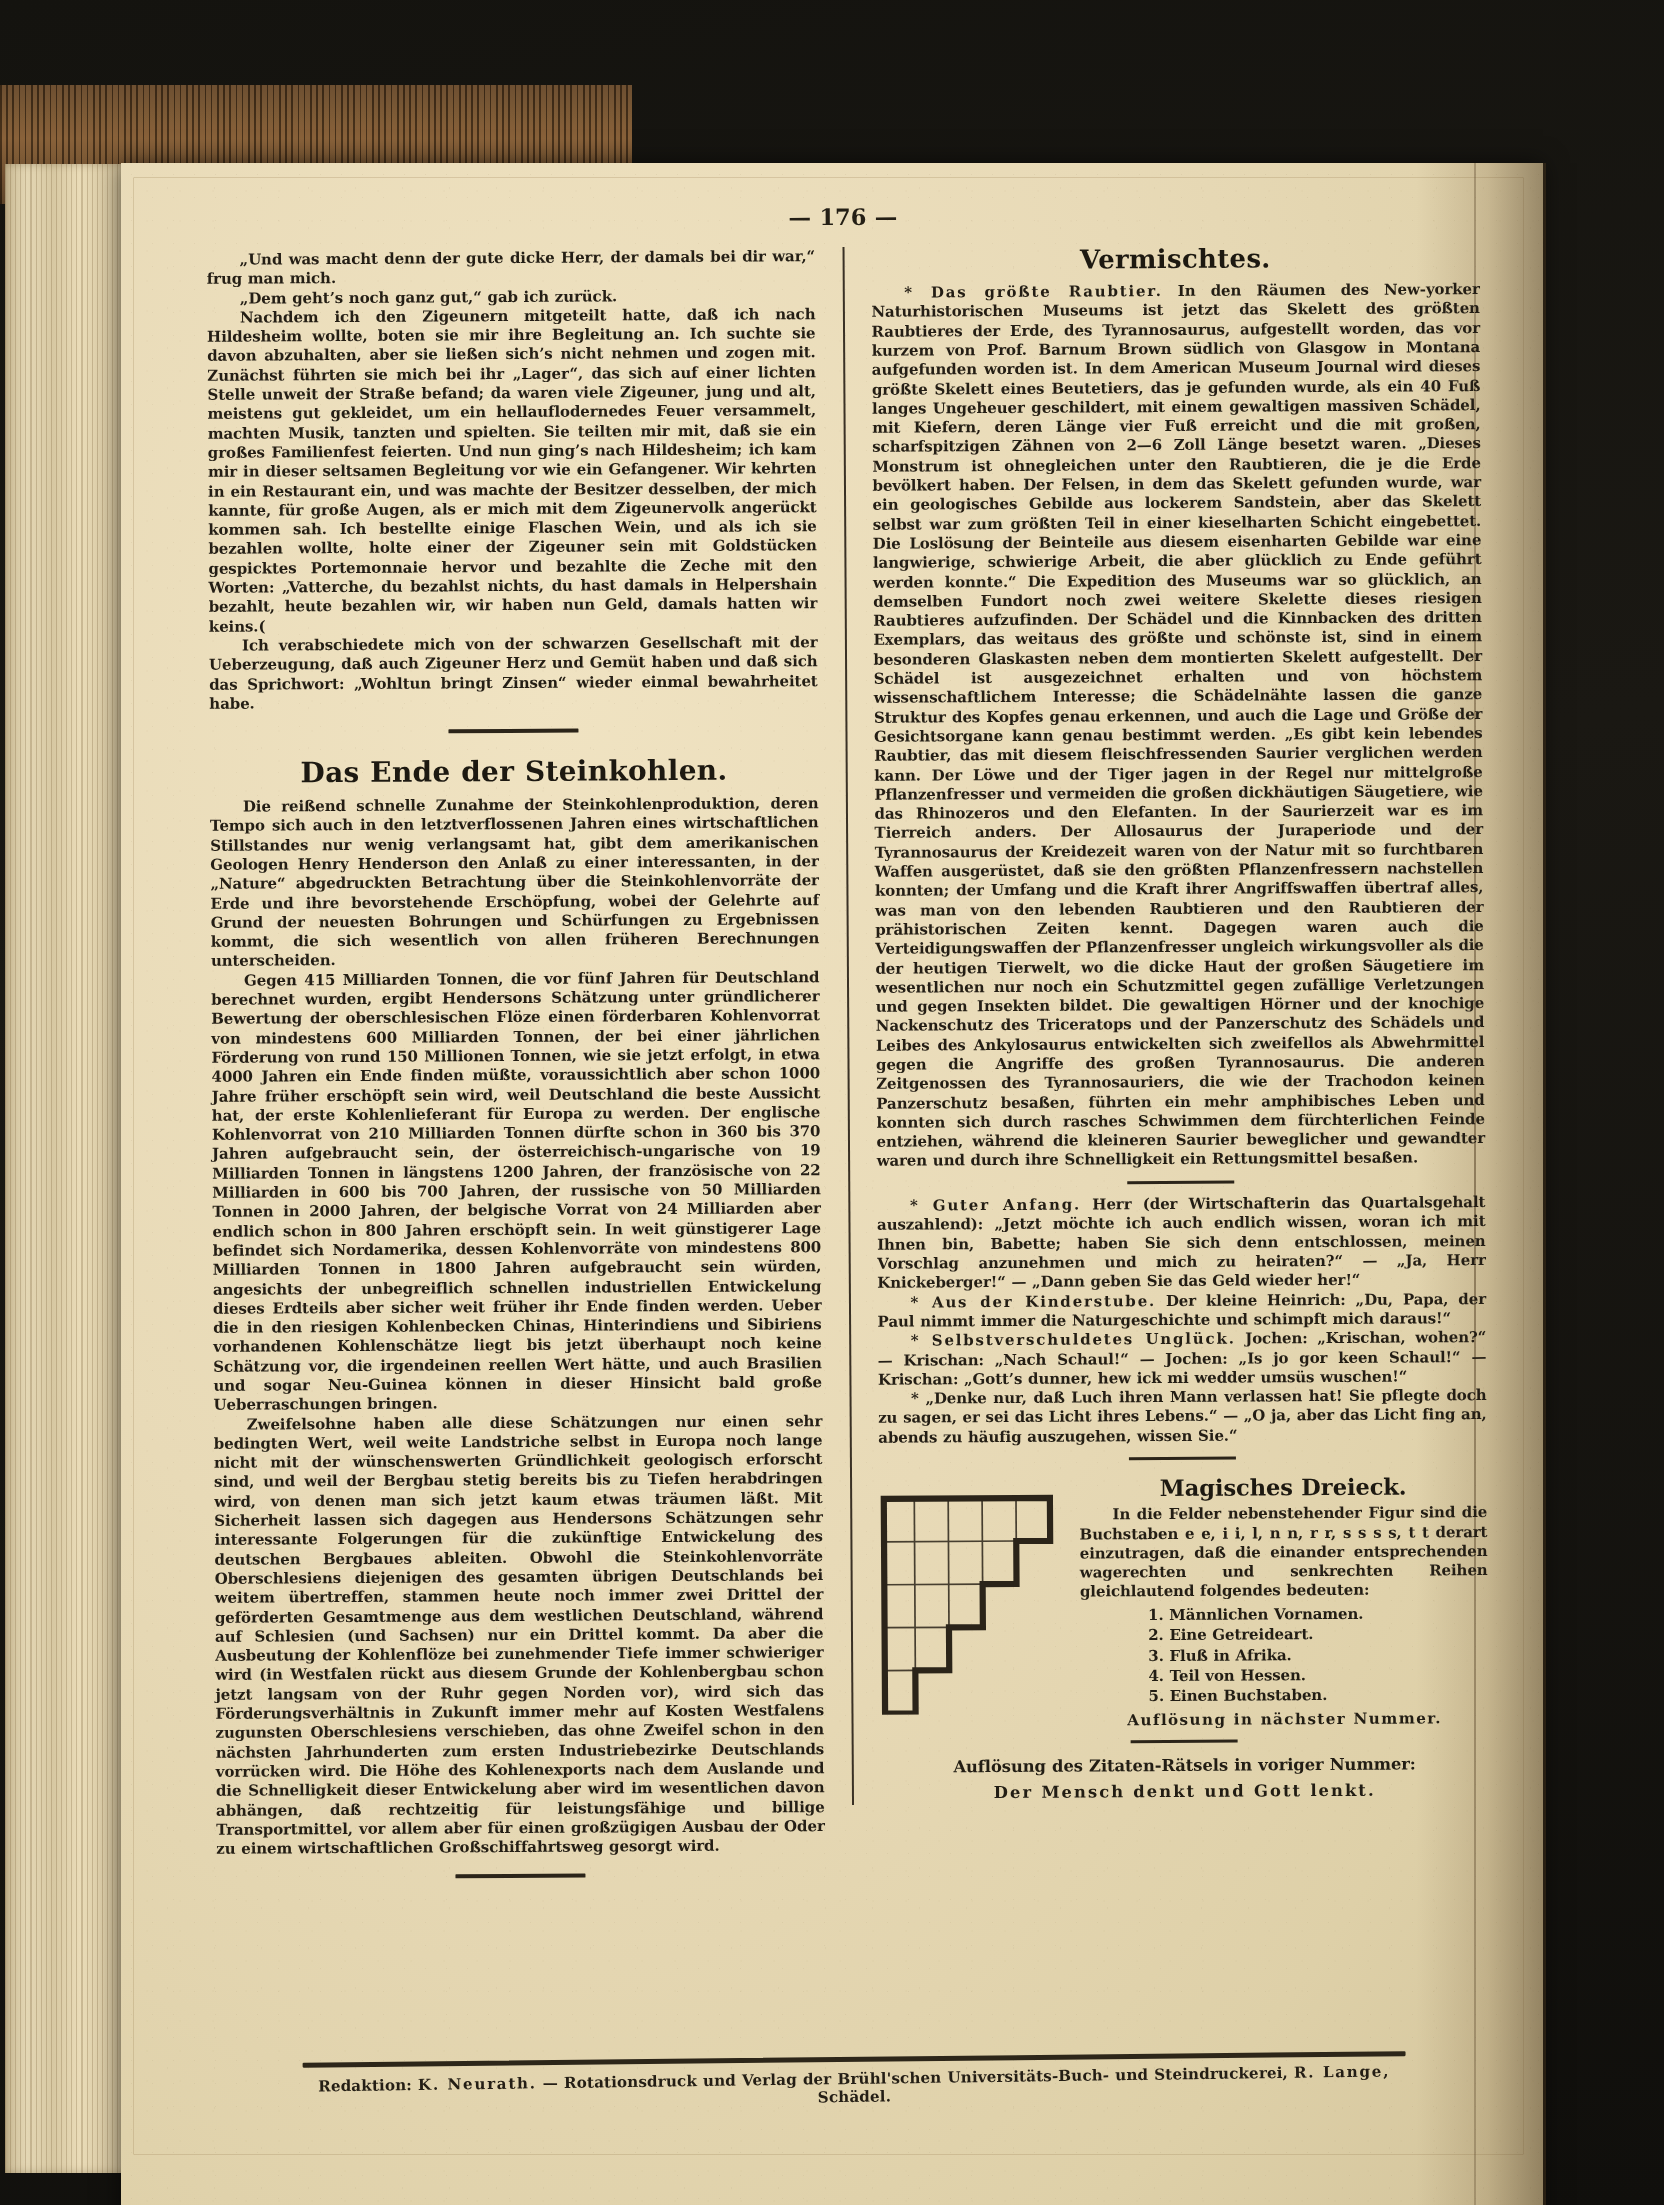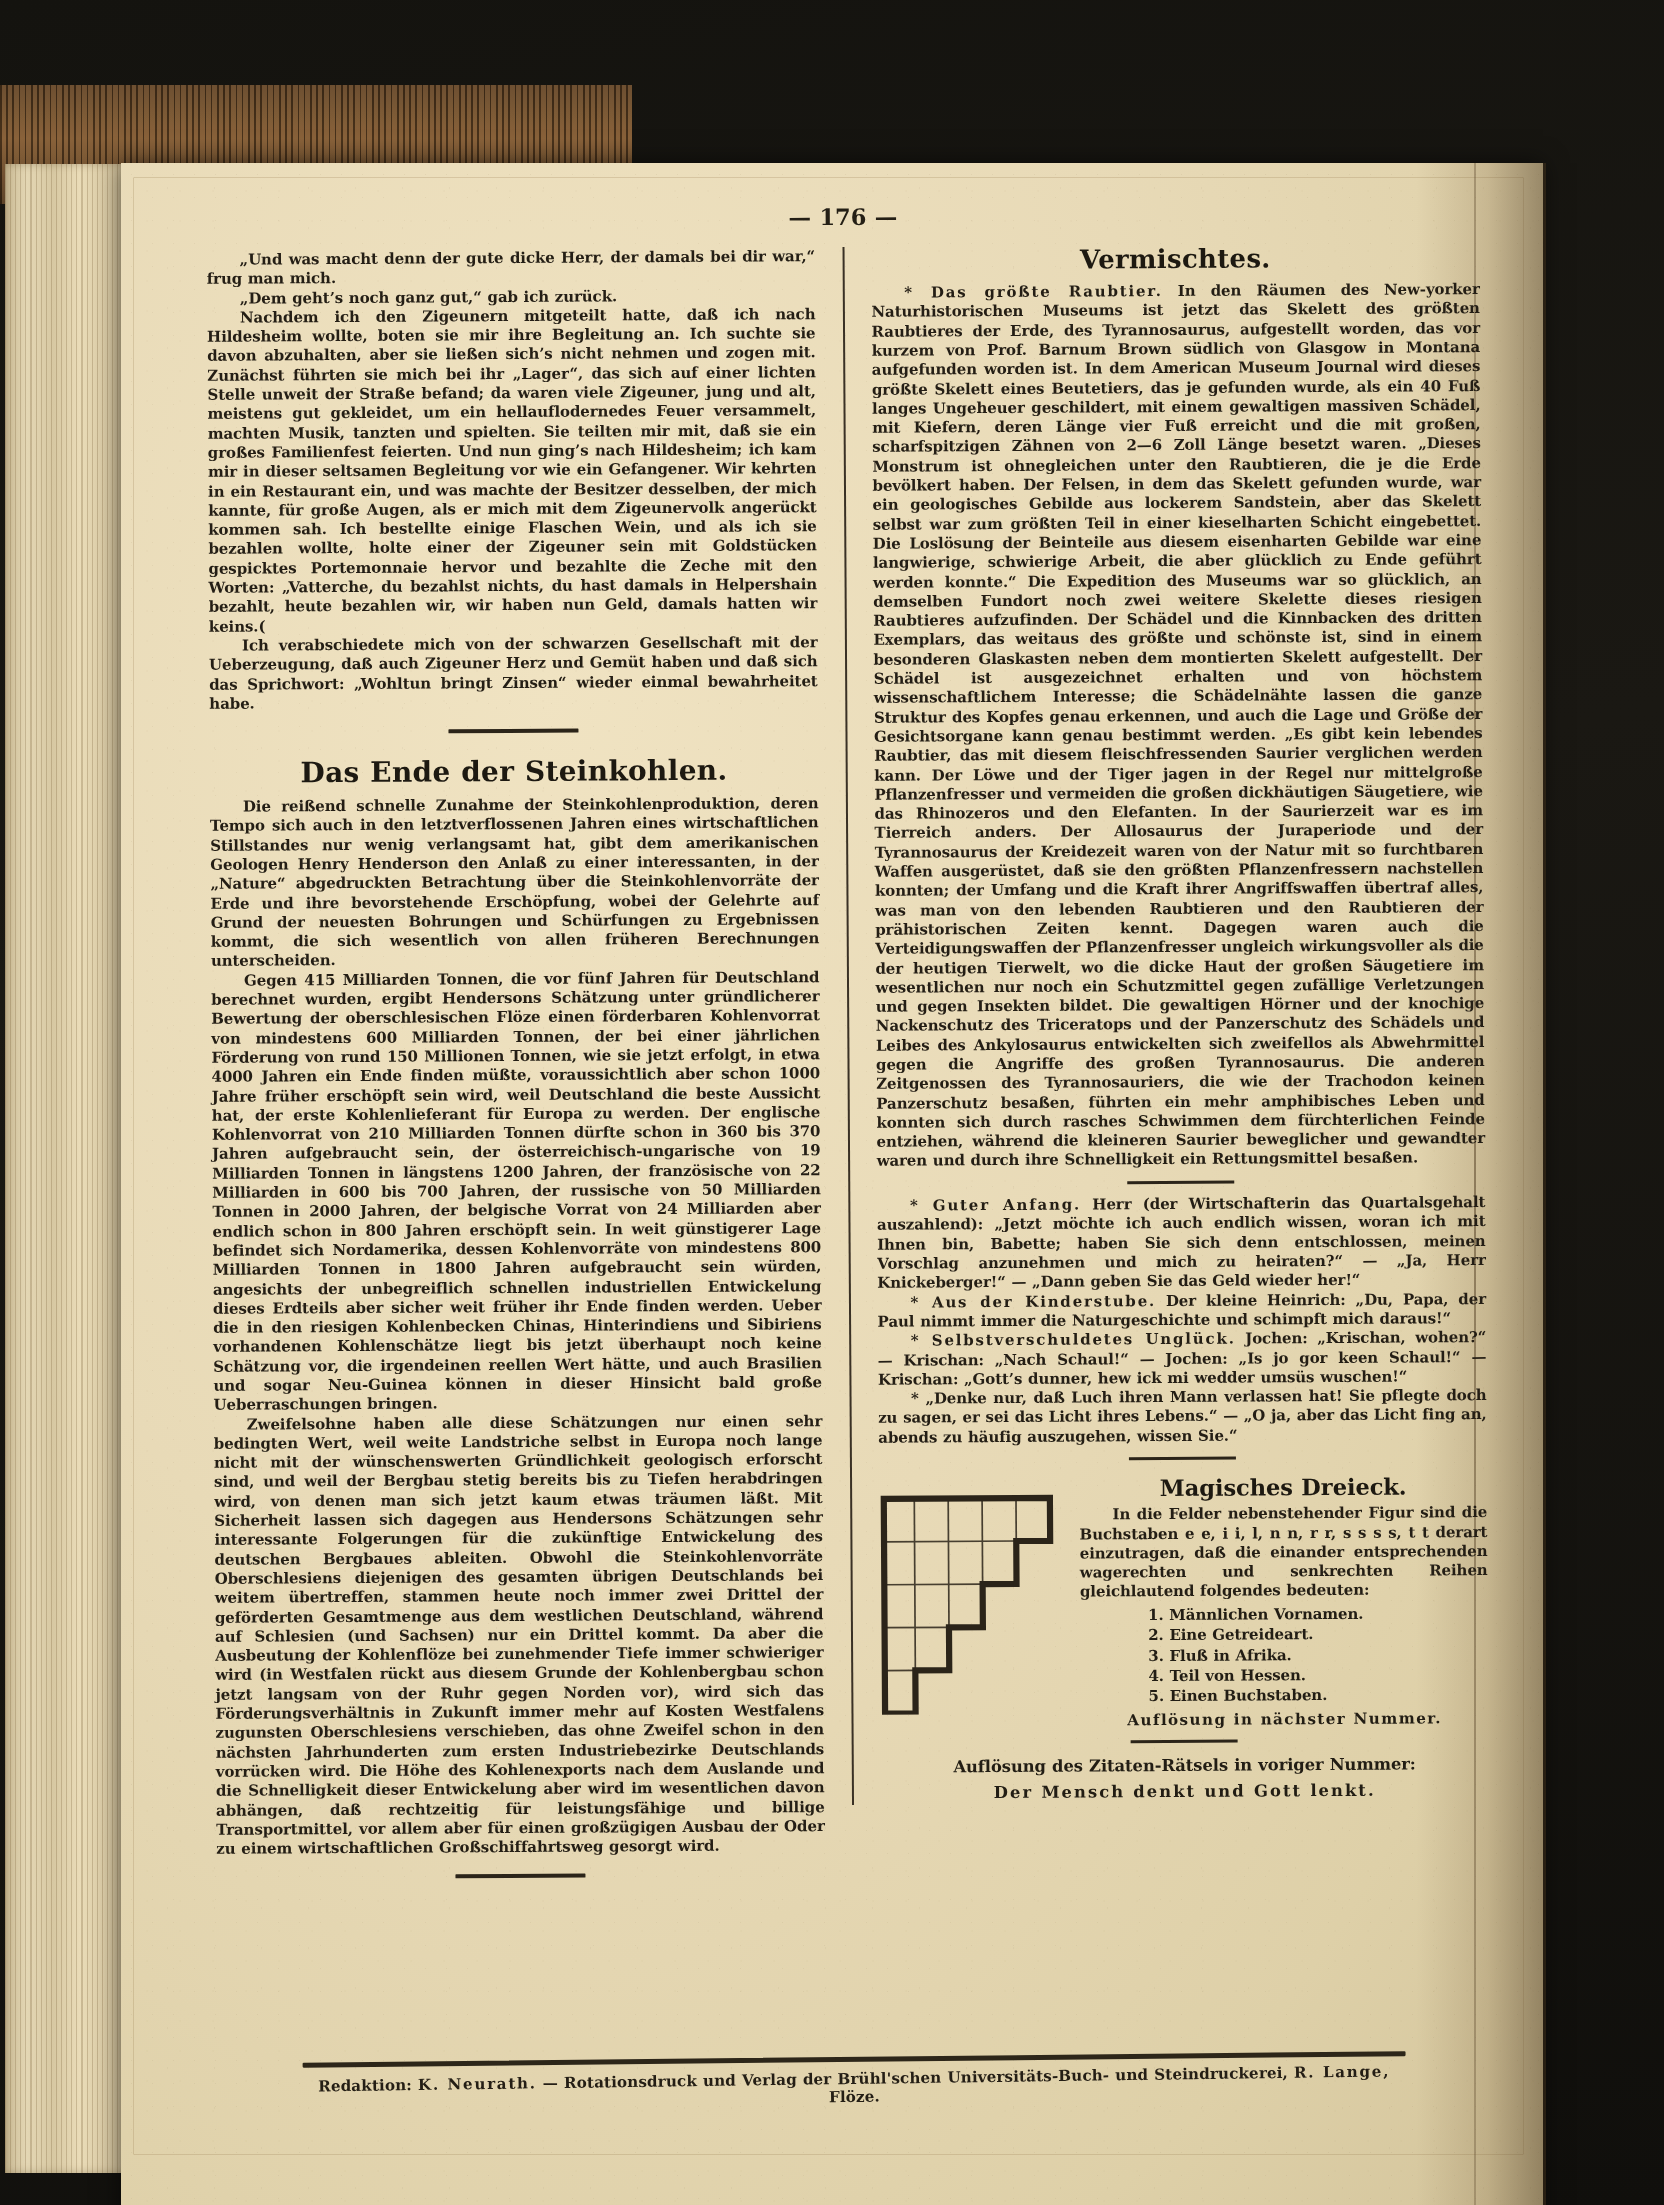--- a/index.html
+++ b/index.html
@@ -307,21 +307,21 @@
         </div>
       </div>
 
       <div id="colophon">
         <div class="rule"></div>
         <div class="line fraktur">
           <span>Redaktion:</span>
           <span class="nm">K. Neurath.</span>
           <span>— Rotationsdruck und Verlag der Brühl'schen Universitäts-Buch- und Steindruckerei,</span>
           <span class="nm">R. Lange,</span>
-          <span>Flöze.</span>
+          <span>Schädel.</span>
         </div>
       </div>
 
     </div>
     </div>
   </div>
 </div>
 
 
 </body></html>

